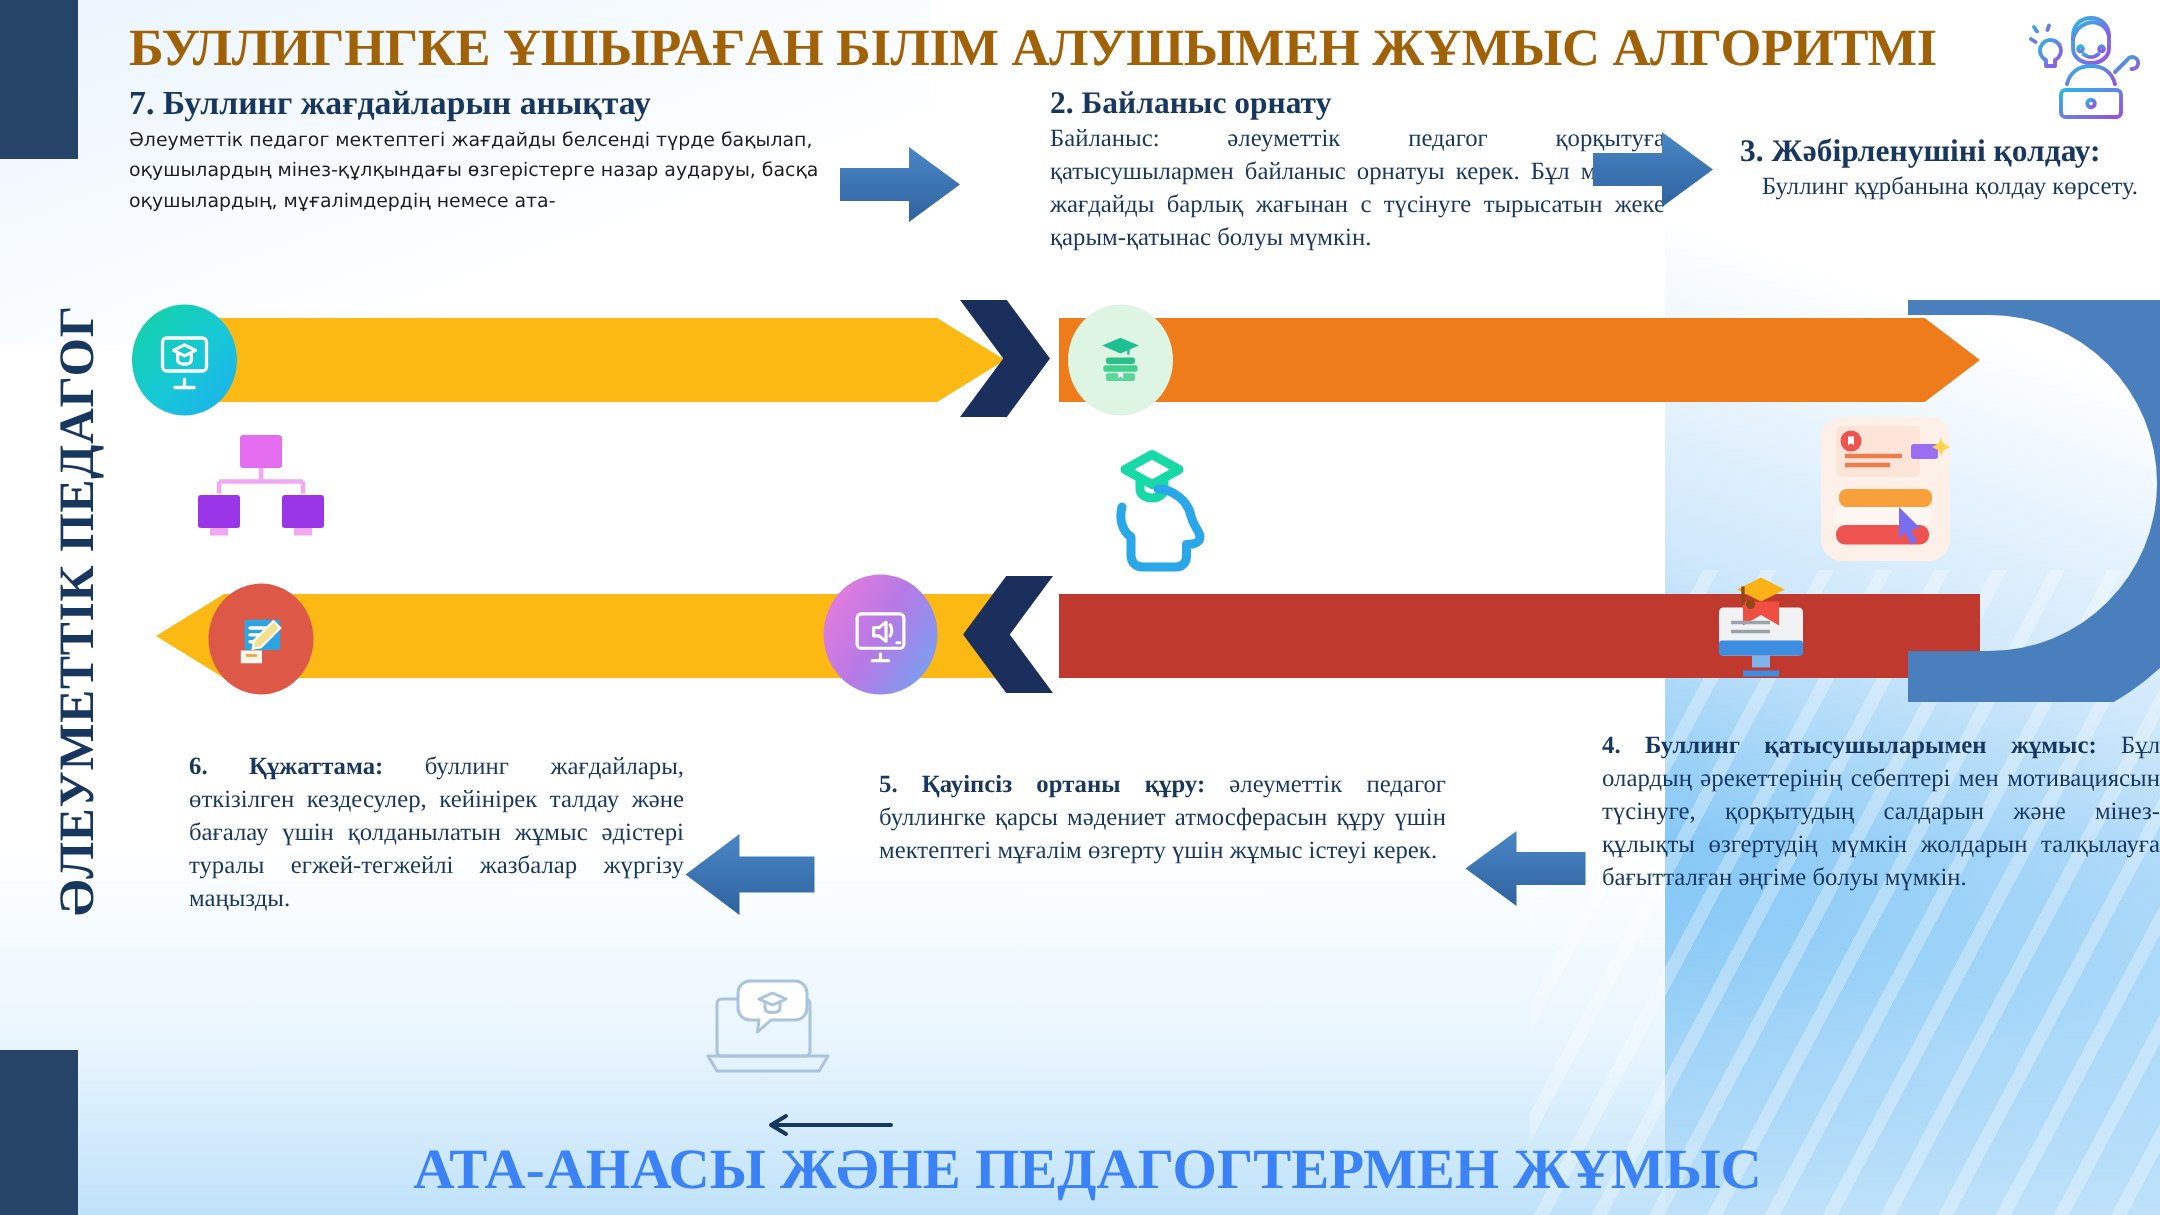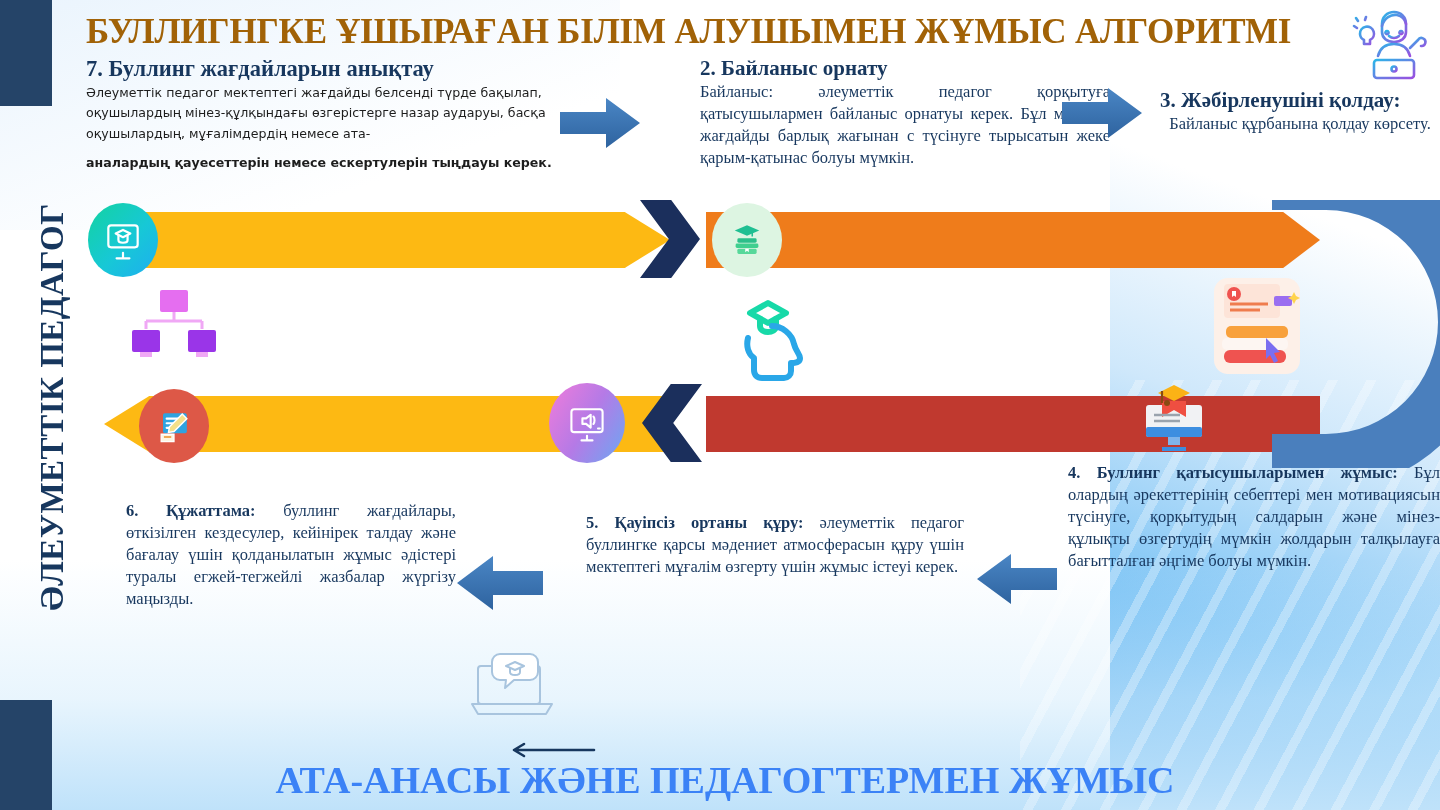--- a/index.html
+++ b/index.html
@@ -62,21 +62,21 @@
   #step1 h3{font-size:22.5px;}
   #step1 p{
     font-family:"DejaVu Sans", sans-serif;font-size:12.6px;line-height:1.62;
     text-align:left;color:#1d1d1d;
   }
   #step1 p.last{margin-top:9px;font-weight:600;}
 
   #step2{left:660px;top:56px;width:410px;margin-left:40px;}
   #step3{left:1160px;top:88px;width:280px;text-align:center;}
   #step3 h3{text-align:left;}
-  #step4{left:1068px;top:462px;width:372px;}
+  #step4{left:1068px;top:486px;width:372px;}
   #step5{left:586px;top:512px;width:378px;}
   #step6{left:110px;top:500px;width:330px;margin-left:16px;}
 
   
   .band{position:absolute;}
   .band-yellow-top{
     left:104px;top:212px;width:566px;height:56px;background:#fdb913;
     clip-path:polygon(0 0, 92% 0, 100% 50%, 92% 100%, 0 100%);
     box-shadow:0 2px 3px rgba(0,0,0,.10);
   }
@@ -170,31 +170,30 @@
         <path d="M16 30a7 7 0 1 1 10 6v4h-6v-4a7 7 0 0 1-4-6z"></path>
         <path d="M20 44h6"></path>
         <path d="M10 22l3 2M12 14l2 3M22 13l-1 3"></path>
       </g>
     </svg>
   </div>
 
   <div class="step" id="step1">
     <h3>7.   Буллинг жағдайларын анықтау</h3>
     <p>Әлеуметтік педагог мектептегі жағдайды белсенді түрде бақылап, оқушылардың мінез-құлқындағы өзгерістерге назар аударуы, басқа оқушылардың, мұғалімдердің немесе ата-</p>
-    <p class="last">аналардың қауесеттерін немесе ескертулерін тыңдауы керек.</p>
   </div>
 
   <div class="step" id="step2">
     <h3>2. Байланыс орнату</h3>
     <p>Байланыс: әлеуметтік педагог қорқытуға қатысушылармен байланыс орнатуы керек. Бұл мұғалім жағдайды барлық жағынан с түсінуге тырысатын жеке қарым-қатынас болуы мүмкін.</p>
   </div>
 
   <div class="step" id="step3">
     <h3>3. Жәбірленушіні қолдау:</h3>
-    <p style="text-align:center">Байланыс құрбанына қолдау көрсету.</p>
+    <p style="text-align:center">Буллинг құрбанына қолдау көрсету.</p>
   </div>
 
   <div class="step" id="step4">
     <p><b>4. Буллинг қатысушыларымен жұмыс:</b><span> Бұл олардың әрекеттерінің себептері мен мотивациясын түсінуге, қорқытудың салдарын және мінез-құлықты өзгертудің мүмкін жолдарын талқылауға бағытталған әңгіме болуы мүмкін.</span></p>
   </div>
 
   <div class="step" id="step5">
     <p><b>5. Қауіпсіз ортаны құру:</b><span> әлеуметтік педагог буллингке қарсы мәдениет атмосферасын құру үшін мектептегі мұғалім өзгерту үшін жұмыс істеуі керек.</span></p>
   </div>
 

